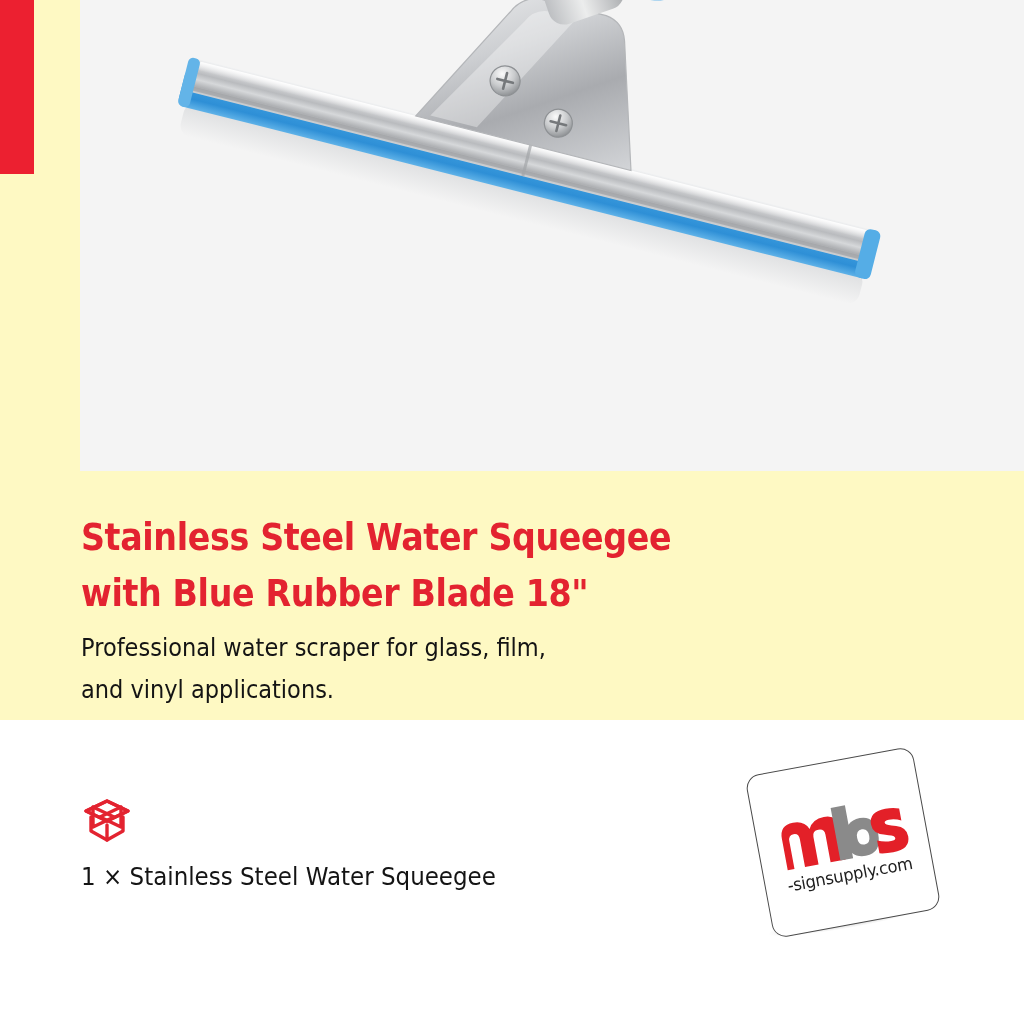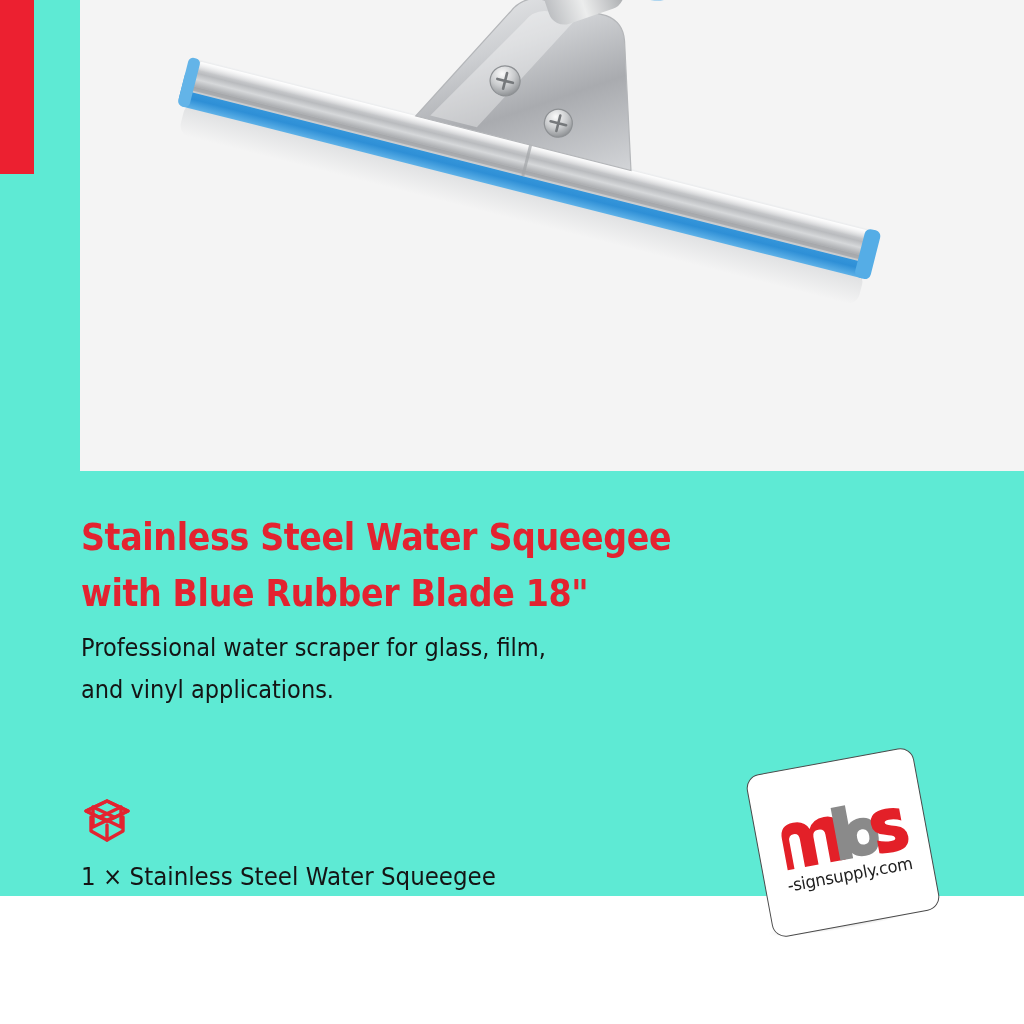--- a/index.html
+++ b/index.html
@@ -12,22 +12,22 @@
     background: #ffffff;
     font-family: "Liberation Sans", sans-serif;
     overflow: hidden;
     position: relative;
   }
 
   #card {
     position: absolute;
     left: 0; top: 0;
     width: 1024px;
-    height: 896px;
-    background: #5eead4;
+    height: 720px;
+    background: #fef9c3;
   }
 
   
   .accent-bar {
     position: absolute;
     left: 0;
     top: 0;
     width: 34px;
     height: 174px;
     background: #EC2030;

